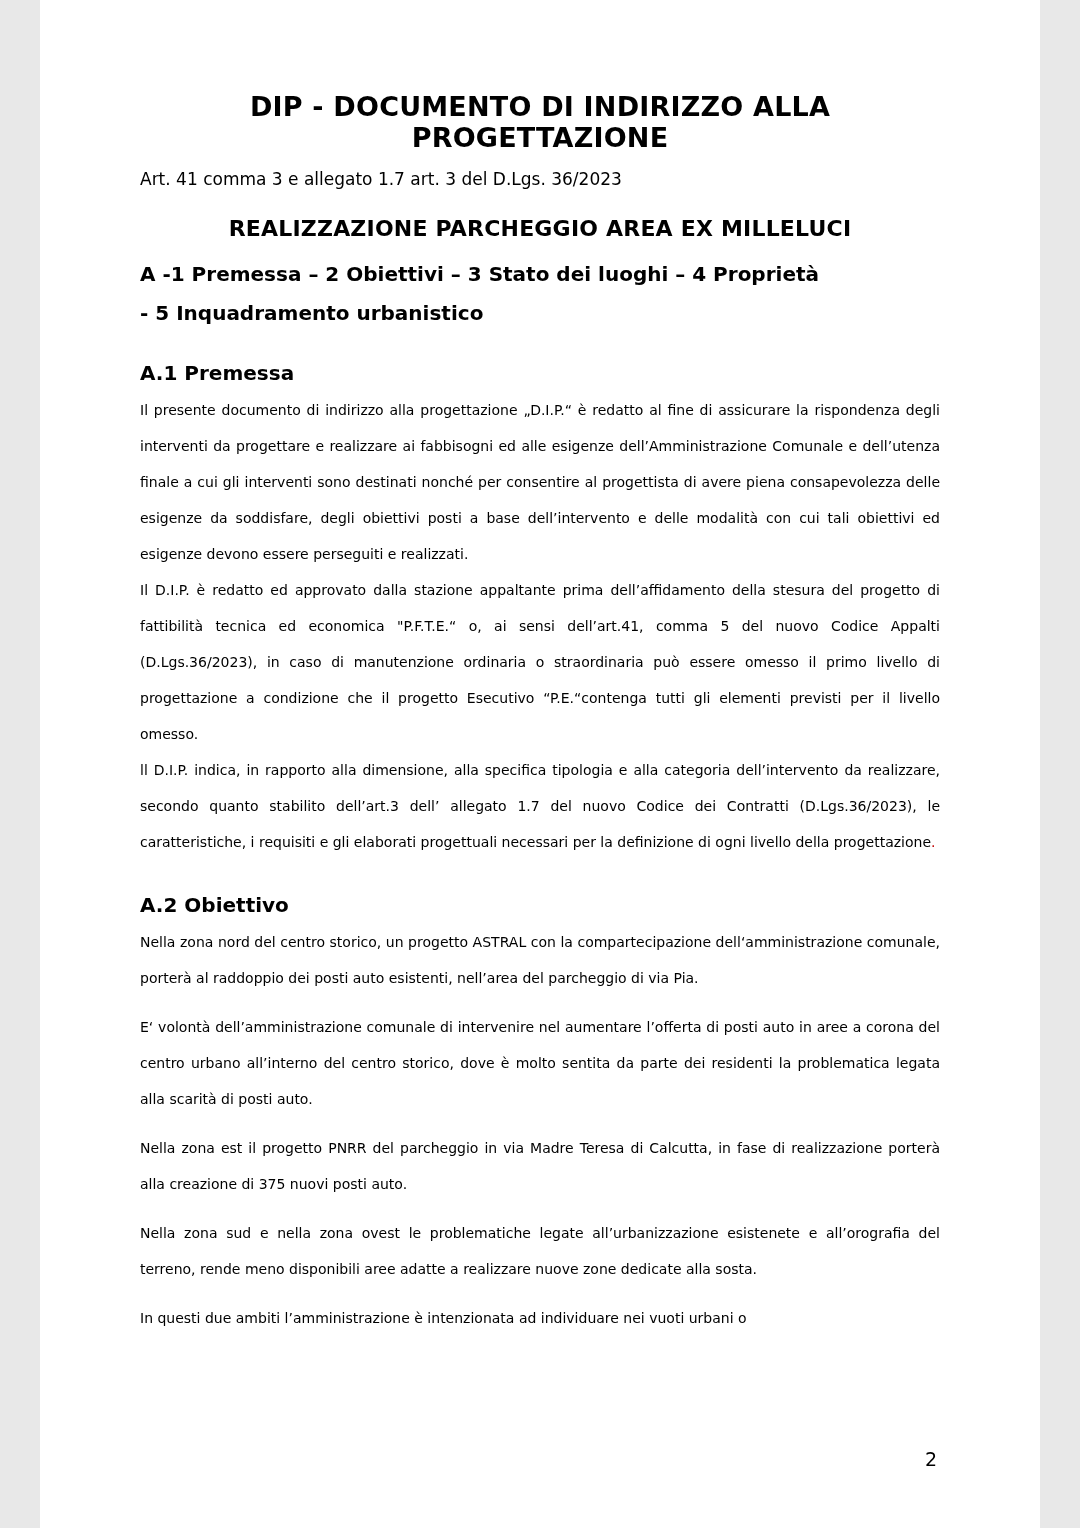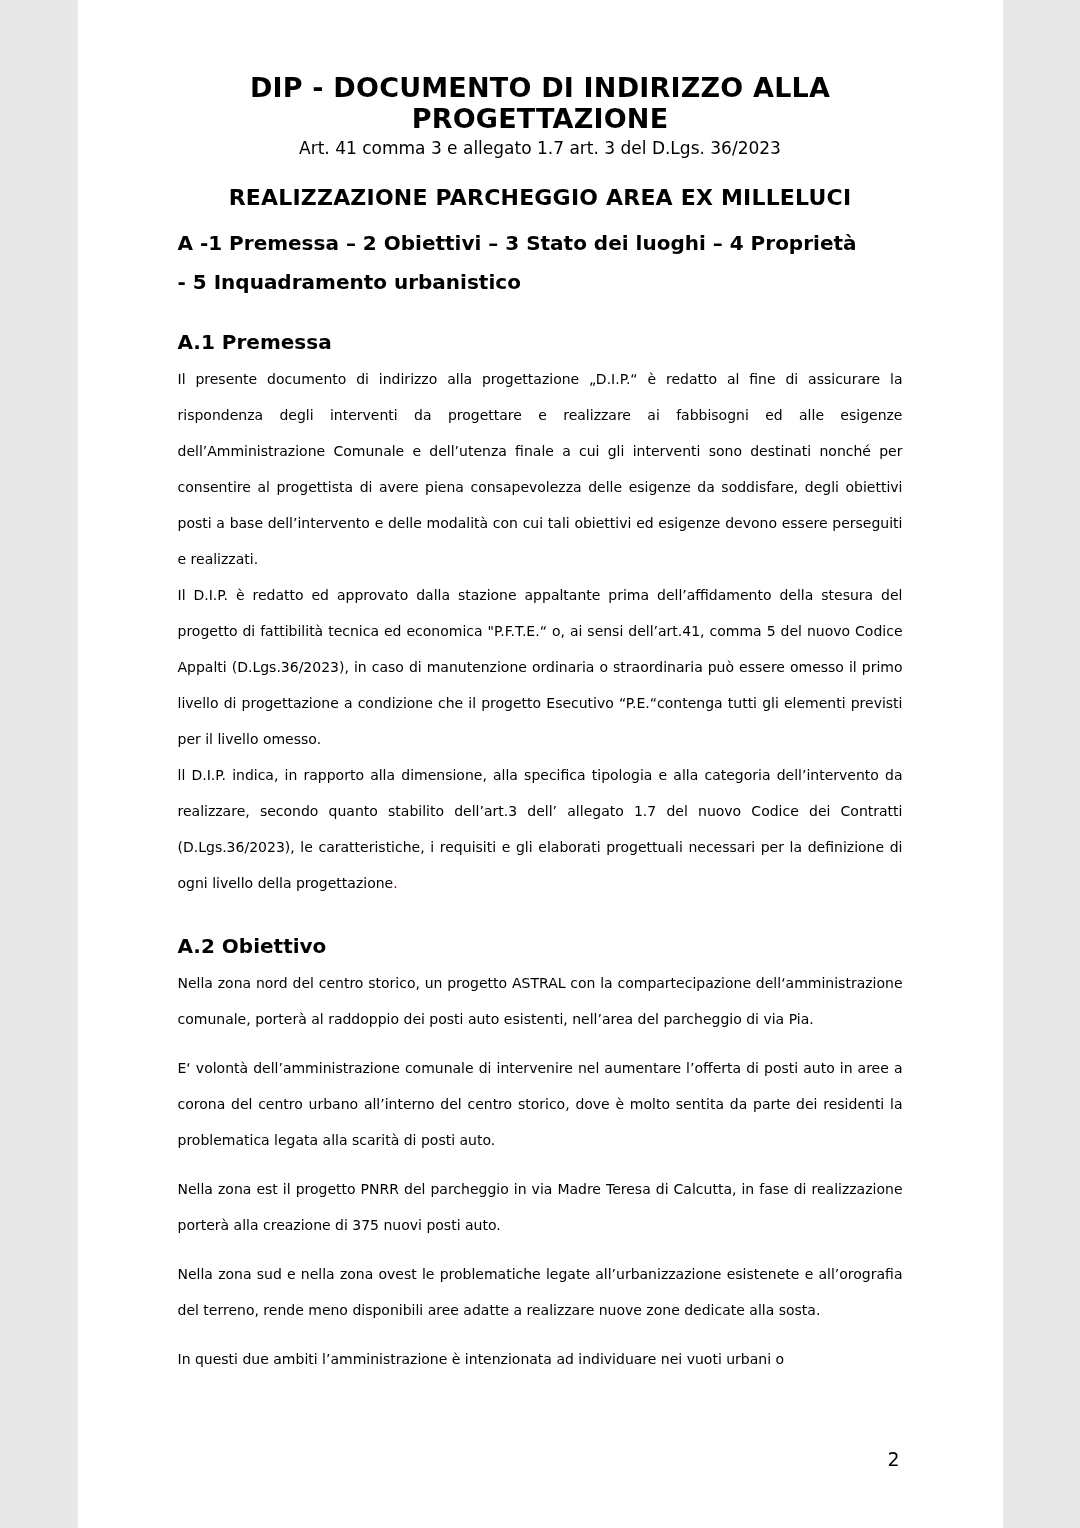--- a/index.html
+++ b/index.html
@@ -1,38 +1,37 @@
 <!DOCTYPE html>
 <html lang="it"><head>
 <meta charset="utf-8">
 <style>
   * { margin: 0; padding: 0; box-sizing: border-box; }
   html, body { background: #e8e8e8; }
   .page {
-    width: 925px;
+    width: 1000px;
     height: 1528px;
     margin: 0 auto;
     background: #ffffff;
     position: relative;
     font-family: "DejaVu Sans", sans-serif;
     color: #000000;
-    padding: 72px 100px 0 100px;
+    padding: 91px 100px 0 100px;
     overflow: hidden;
   }
   .doc-title {
     font-size: 27px;
     font-weight: bold;
     text-align: center;
     line-height: 1.15;
     letter-spacing: 0.2px;
   }
   .doc-subtitle {
     font-size: 17px;
-    text-align: center;
-    margin-top: 4px;
+    margin-top: 16px;
   }
   .doc-subject {
     font-size: 22px;
     font-weight: bold;
     text-align: center;
     margin-top: 27px;
     letter-spacing: 0.2px;
   }
   .index-line {
     font-size: 20px;

